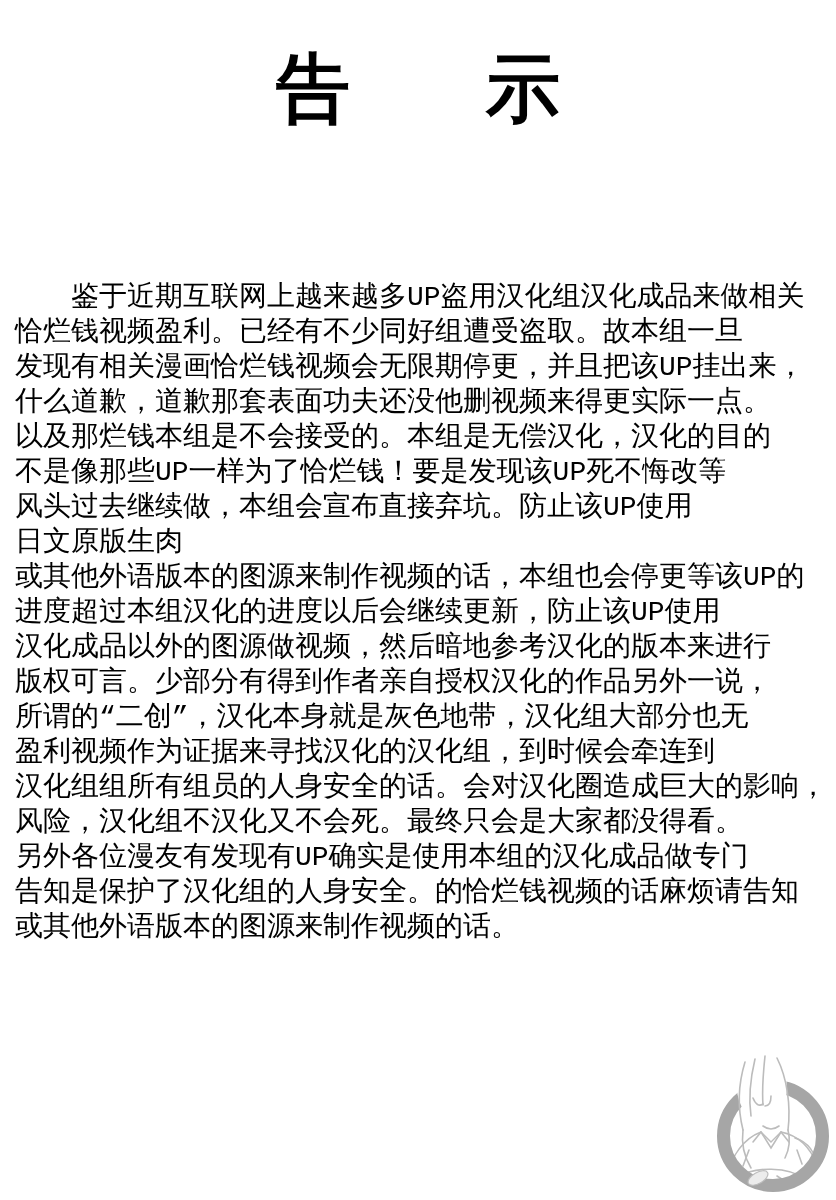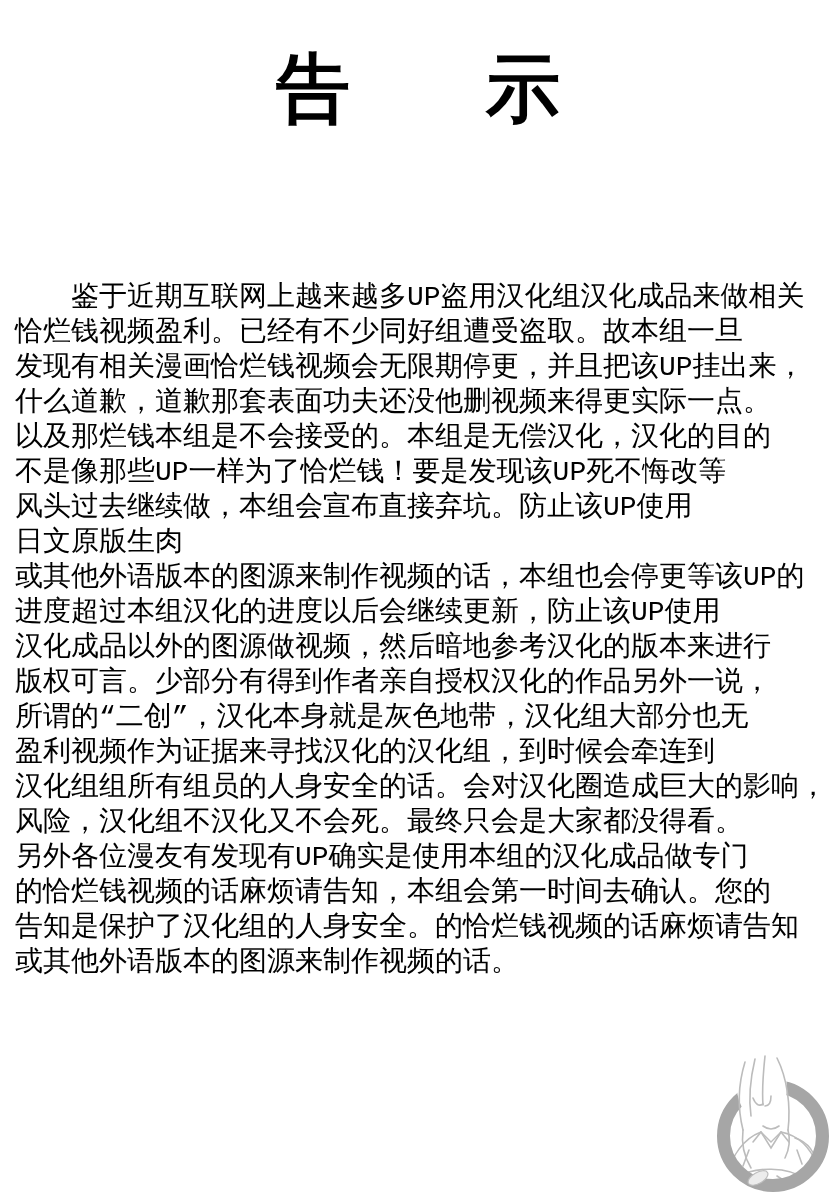--- a/index.html
+++ b/index.html
@@ -74,21 +74,20 @@
       <div class="line">日文原版生肉</div>
       <div class="line">或其他外语版本的图源来制作视频的话，本组也会停更等该UP的</div>
       <div class="line">进度超过本组汉化的进度以后会继续更新，防止该UP使用</div>
       <div class="line">汉化成品以外的图源做视频，然后暗地参考汉化的版本来进行</div>
       <div class="line">版权可言。少部分有得到作者亲自授权汉化的作品另外一说，</div>
       <div class="line">所谓的“二创”，汉化本身就是灰色地带，汉化组大部分也无</div>
       <div class="line">盈利视频作为证据来寻找汉化的汉化组，到时候会牵连到</div>
       <div class="line">汉化组组所有组员的人身安全的话。会对汉化圈造成巨大的影响，</div>
       <div class="line">风险，汉化组不汉化又不会死。最终只会是大家都没得看。</div>
       <div class="line">另外各位漫友有发现有UP确实是使用本组的汉化成品做专门</div>
-      <div class="line">的恰烂钱视频的话麻烦请告知，本组会第一时间去确认。您的</div>
       <div class="line">告知是保护了汉化组的人身安全。的恰烂钱视频的话麻烦请告知</div>
       <div class="line">或其他外语版本的图源来制作视频的话。</div>
     </div>
 
   <svg class="seal" viewBox="0 0 140 150" aria-hidden="true">
     <defs>
       <clipPath id="seal-inner">
           <circle cx="68" cy="86" r="44"></circle>
         </clipPath>
     </defs>

